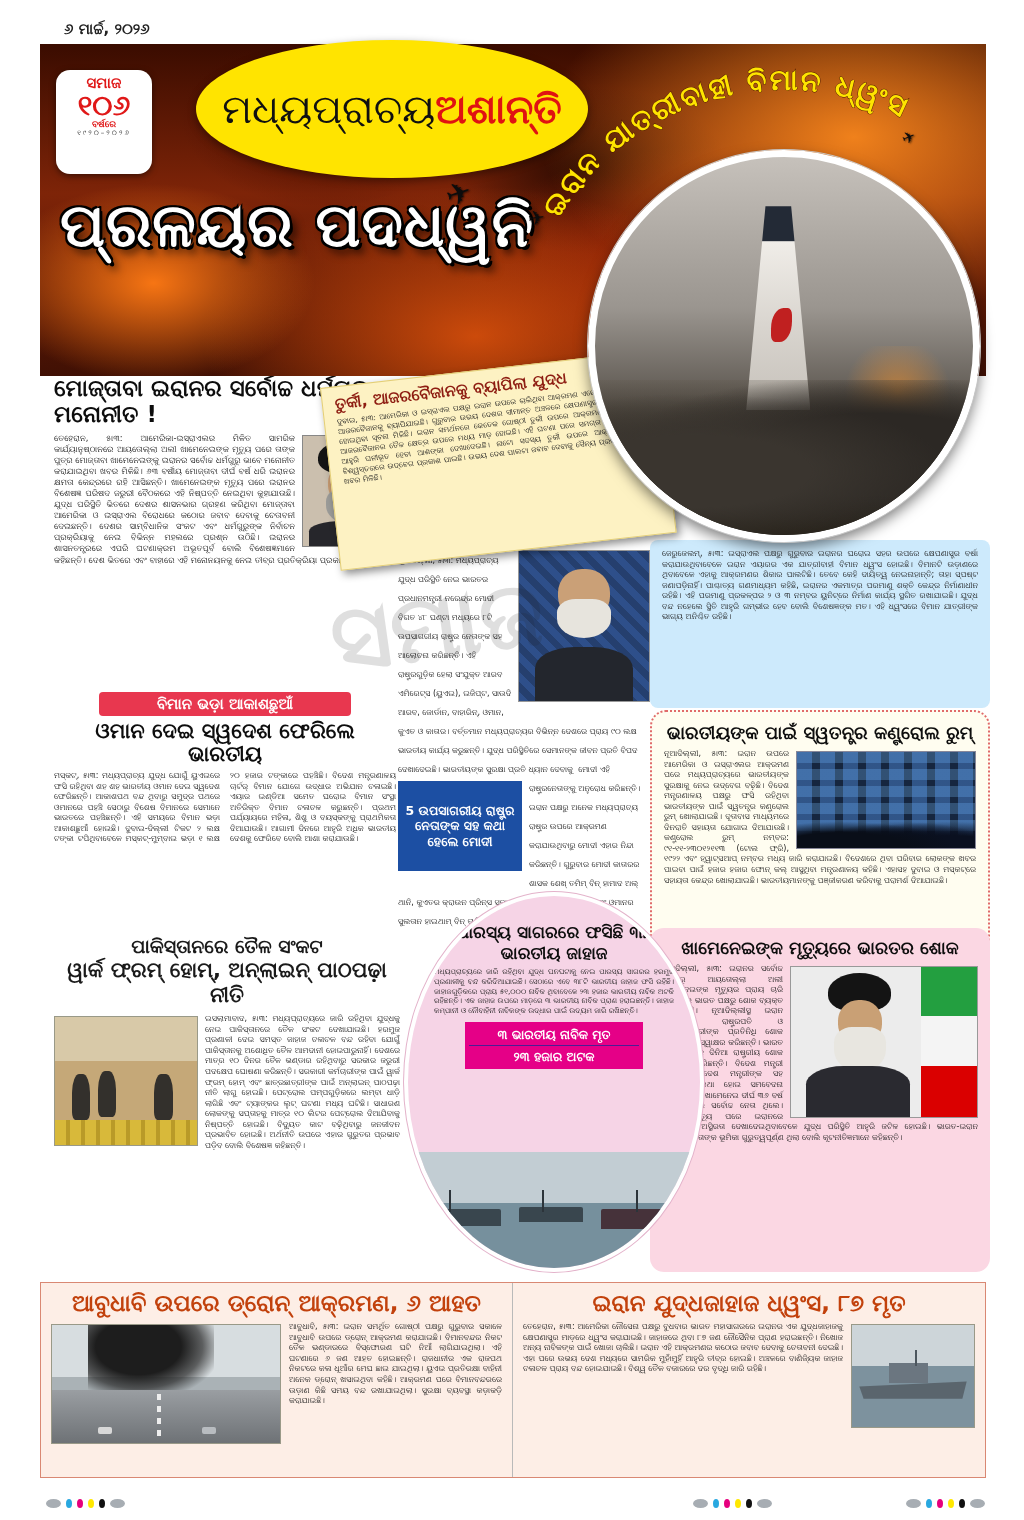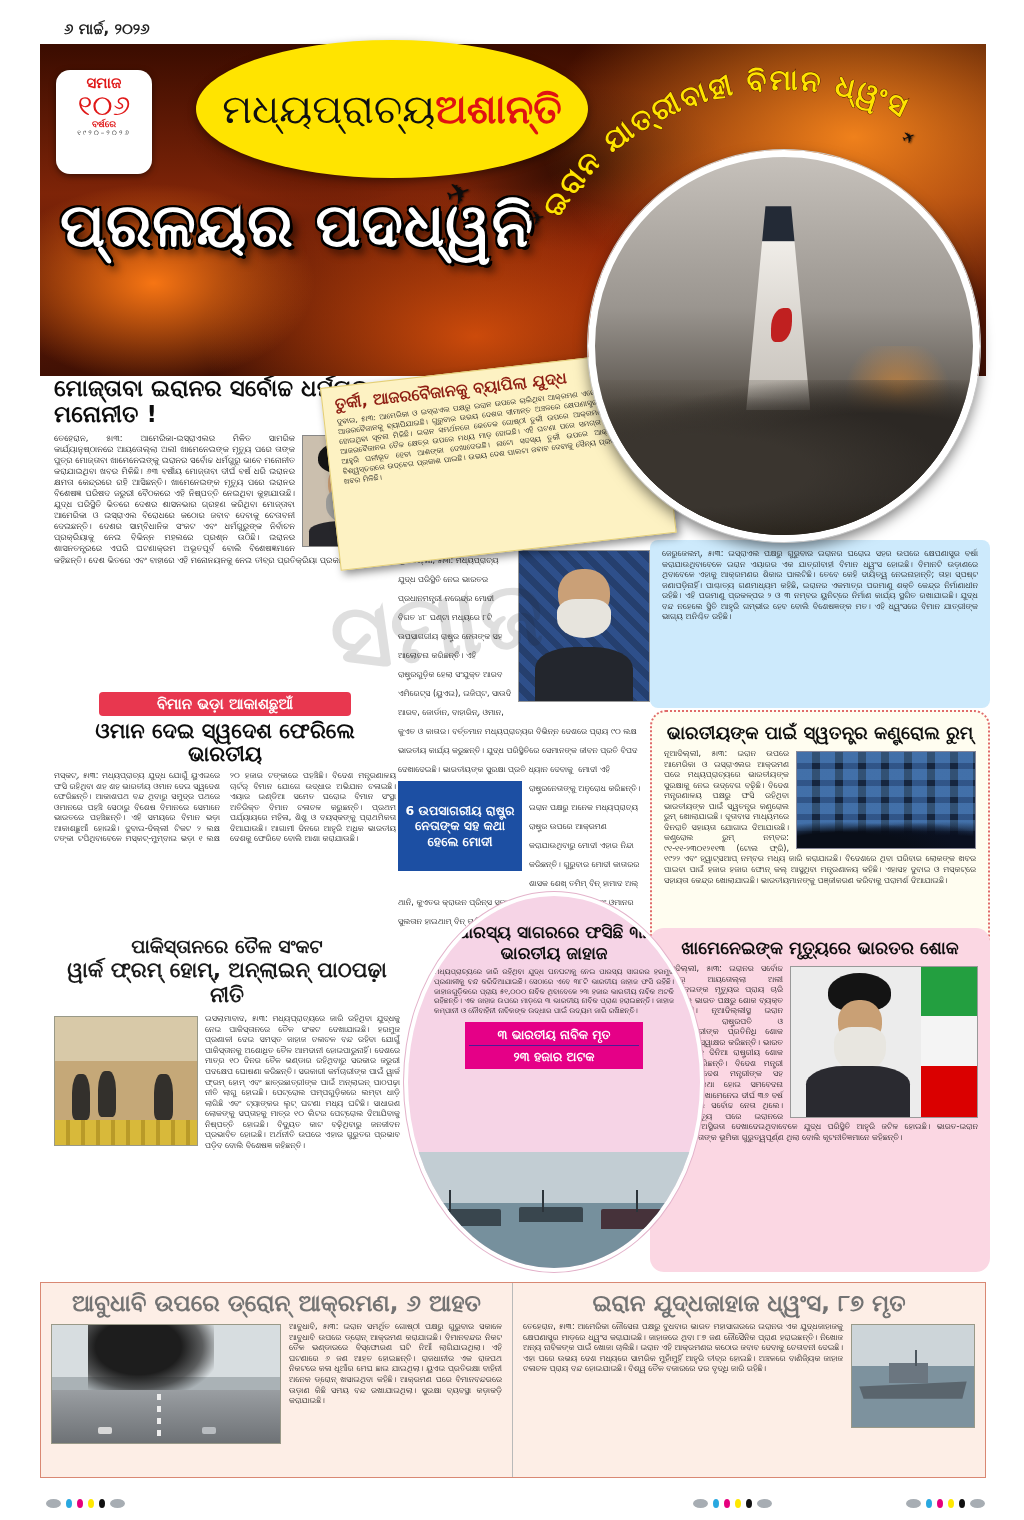--- a/index.html
+++ b/index.html
@@ -16,21 +16,21 @@
       radial-gradient(ellipse 520px 300px at 86% 28%, rgba(255,140,30,.9), transparent 60%),
       radial-gradient(ellipse 380px 210px at 70% 72%, rgba(150,30,5,.95), transparent 65%),
       radial-gradient(ellipse 240px 150px at 30% 22%, rgba(70,12,0,.95), transparent 60%),
       radial-gradient(ellipse 200px 120px at 58% 38%, rgba(30,6,0,.9), transparent 70%),
       linear-gradient(180deg,#3a0c00,#7e2408 45%,#401004);}
   .date{left:64px;top:20px;font-size:15px;font-weight:bold;color:#222;}
   
   .logo{left:56px;top:70px;width:96px;height:104px;background:#fff;border-radius:14px;
         box-shadow:0 2px 6px rgba(0,0,0,.5);text-align:center;padding-top:6px;box-sizing:border-box;}
   .logo .brand{color:#e01818;font-weight:bold;font-size:15px;line-height:1;}
-  .logo .years{color:#e01818;font-weight:400;font-size:28px;line-height:1.05;}
+  .logo .years{color:#e01818;font-weight:700;font-size:28px;line-height:1.05;}
   .logo .ylabel{color:#e01818;font-weight:bold;font-size:9px;line-height:1;}
   .logo .foot{color:#333;font-size:7px;letter-spacing:2px;line-height:1.4;}
   
   .masthead{left:196px;top:40px;width:392px;height:138px;background:#ffe400;border-radius:50%;
             display:flex;align-items:center;justify-content:center;overflow:hidden;
             box-shadow:0 3px 8px rgba(0,0,0,.4);white-space:nowrap;}
   .masthead .t1{font-size:40px;font-weight:400;color:#101010;}
   .masthead .t2{font-size:40px;font-weight:800;color:#e01212;}
   
   .main-headline{left:60px;top:190px;width:580px;font-size:60px;font-weight:800;color:#fff;
@@ -140,21 +140,21 @@
   .art-oman{left:54px;top:692px;width:342px;height:240px;}
   .kicker{width:252px;margin:0 auto 4px;background:#e8374f;color:#fff;text-align:center;
      font-weight:bold;font-size:15px;padding:3px 0;border-radius:4px;}
   .art-oman h2{margin:0 18px 5px;font-size:21px;text-align:center;line-height:1.1;color:#0d0d0d;}
   .oman-body{column-count:2;column-gap:10px;height:176px;}
   
   .strip{left:40px;top:1282px;width:946px;height:196px;background:#fdeee6;border:1px solid #d98873;
      box-sizing:border-box;display:flex;}
   .strip-half{width:50%;padding:8px 10px;box-sizing:border-box;position:relative;}
   .strip-half.left{border-right:1px solid #b9b9b9;}
-  .strip h3{margin:0 0 6px;font-size:23px;text-align:center;line-height:1.1;color:#737373;}
+  .strip h3{margin:0 0 6px;font-size:23px;text-align:center;line-height:1.1;color:#c2410c;}
   .highway-photo{float:left;width:228px;height:118px;margin:2px 8px 2px 0;border:1px solid #998;
      position:relative;overflow:hidden;background:linear-gradient(180deg,#d7dde0 0 44%,#aab2b6 44% 55%,#8b8f93 55%);}
   .smoke{position:absolute;left:16%;top:-10%;width:55%;height:70%;
      background:radial-gradient(ellipse at 40% 40%,#1d1d1d 0 40%,rgba(40,40,40,.7) 60%,transparent 78%);}
   .road{position:absolute;left:0;bottom:0;width:100%;height:45%;
      background:linear-gradient(180deg,#9a9ea2,#6e7276);}
   .lane{position:absolute;left:46%;bottom:2%;width:4px;height:40%;
      background:repeating-linear-gradient(180deg,#eee 0 6px,transparent 6px 12px);}
   .car{position:absolute;bottom:8%;width:14px;height:7px;background:#d8d8d8;border-radius:2px;}
   .warship-photo{float:right;width:122px;height:102px;margin:2px 0 2px 8px;border:1px solid #998;
@@ -234,21 +234,21 @@
     <div class="body-text">ଜେରୁଜେଲମ୍, ୫ା୩: ଇସ୍ରାଏଲ ପକ୍ଷରୁ ଗୁରୁବାର ଇରାନର ଘରୋଇ ସହର ଉପରେ କ୍ଷେପଣାସ୍ତ୍ର ବର୍ଷା କରାଯାଉଥିବାବେଳେ ଇରାନ ଏୟାରର ଏକ ଯାତ୍ରୀବାହୀ ବିମାନ ଧ୍ୱଂସ ହୋଇଛି। ବିମାନଟି ଉଡ଼ାଣରେ ଥିବାବେଳେ ଏହାକୁ ଆକ୍ରମଣର ଶିକାର ପାଲଟିଛି। ତେବେ କେହି ଦାୟିତ୍ୱ ନେଇନାହାନ୍ତି; ତାହା ସ୍ପଷ୍ଟ ଜଣାପଡ଼ିନାହିଁ। ପାଶ୍ଚାତ୍ୟ ଗଣମାଧ୍ୟମ କହିଛି, ଇରାନର ଏକମାତ୍ର ପରମାଣୁ ଶକ୍ତି କେନ୍ଦ୍ର ନିର୍ମାଣାଧୀନ ରହିଛି। ଏହି ପରମାଣୁ ପ୍ରକଳ୍ପର ୨ ଓ ୩ ନମ୍ବର ୟୁନିଟ୍‌ରେ ନିର୍ମାଣ କାର୍ଯ୍ୟ ସ୍ଥଗିତ ରଖାଯାଇଛି। ଯୁଦ୍ଧ ବନ୍ଦ ନହେଲେ ସ୍ଥିତି ଆହୁରି ଗମ୍ଭୀର ହେବ ବୋଲି ବିଶେଷଜ୍ଞଙ୍କ ମତ। ଏହି ଧ୍ୱଂସରେ ବିମାନ ଯାତ୍ରୀଙ୍କ ଭାଗ୍ୟ ଅନିଶ୍ଚିତ ରହିଛି।</div>
   </div>
 
   <div class="abs art-modi clip">
     <div class="modi-photo">
       <div class="m-face"></div>
       <div class="m-beard"></div>
       <div class="m-vest"></div>
     </div>
     <span class="body-text" style="display:inline;">ନୂଆଦିଲ୍ଲୀ, ୫ା୩: ମଧ୍ୟପ୍ରାଚ୍ୟ ଯୁଦ୍ଧ ପରିସ୍ଥିତି ନେଇ ଭାରତର ପ୍ରଧାନମନ୍ତ୍ରୀ ନରେନ୍ଦ୍ର ମୋଦୀ ବିଗତ ୪୮ ଘଣ୍ଟା ମଧ୍ୟରେ ୮ଟି ଉପସାଗରୀୟ ରାଷ୍ଟ୍ର ନେତାଙ୍କ ସହ ଆଲୋଚନା କରିଛନ୍ତି। ଏହି ରାଷ୍ଟ୍ରଗୁଡ଼ିକ ହେଲା ସଂଯୁକ୍ତ ଆରବ ଏମିରେଟ୍ସ (ୟୁଏଇ), ଇଜିପ୍ଟ, ସାଉଦି ଆରବ, ଜୋର୍ଡାନ, ବାହାରିନ୍, ଓମାନ, କୁଏତ ଓ କାତାର। ବର୍ତ୍ତମାନ ମଧ୍ୟପ୍ରାଚ୍ୟର ବିଭିନ୍ନ ଦେଶରେ ପ୍ରାୟ ୯୦ ଲକ୍ଷ ଭାରତୀୟ କାର୍ଯ୍ୟ କରୁଛନ୍ତି। ଯୁଦ୍ଧ ପରିସ୍ଥିତିରେ ସେମାନଙ୍କ ଜୀବନ ପ୍ରତି ବିପଦ ଦେଖାଦେଇଛି। ଭାରତୀୟଙ୍କ ସୁରକ୍ଷା ପ୍ରତି ଧ୍ୟାନ ଦେବାକୁ</span>
-    <div class="modi-box">6 ଉପସାଗରୀୟ ରାଷ୍ଟ୍ର ନେତାଙ୍କ ସହ କଥା ହେଲେ ମୋଦୀ</div>
+    <div class="modi-box">5 ଉପସାଗରୀୟ ରାଷ୍ଟ୍ର ନେତାଙ୍କ ସହ କଥା ହେଲେ ମୋଦୀ</div>
     <span class="body-text" style="display:inline;">ମୋଦୀ ଏହି ରାଷ୍ଟ୍ରନେତାଙ୍କୁ ଅନୁରୋଧ କରିଛନ୍ତି। ଇରାନ ପକ୍ଷରୁ ଅନେକ ମଧ୍ୟପ୍ରାଚ୍ୟ ରାଷ୍ଟ୍ର ଉପରେ ଆକ୍ରମଣ କରାଯାଉଥିବାରୁ ମୋଦୀ ଏହାର ନିନ୍ଦା କରିଛନ୍ତି। ଗୁରୁବାର ମୋଦୀ କାତାରର ଶାସକ ଶେଖ୍ ତମିମ୍ ବିନ୍ ହାମାଦ ଅଲ୍ ଥାନି, କୁଏତର କ୍ରାଉନ ପ୍ରିନ୍ସ ସବାହ୍ ଅଲ୍-ଖାଲେଦ ଅଲ-ସବାହ୍ ଏବଂ ଓମାନର ସୁଲତାନ ହାଇଥାମ୍ ବିନ୍ ତାରିକଙ୍କ ସହ ଫୋନରେ କଥା ହୋଇଛନ୍ତି।</span>
   </div>
 
   <div class="abs art-control clip">
     <h3>ଭାରତୀୟଙ୍କ ପାଇଁ ସ୍ୱତନ୍ତ୍ର କଣ୍ଟ୍ରୋଲ ରୁମ୍</h3>
     <div class="control-photo">
       <div class="control-screens"></div>
       <div class="control-people"></div>
     </div>
     <div class="body-text">ନୂଆଦିଲ୍ଲୀ, ୫ା୩: ଇରାନ ଉପରେ ଆମେରିକା ଓ ଇସ୍ରାଏଲର ଆକ୍ରମଣ ପରେ ମଧ୍ୟପ୍ରାଚ୍ୟରେ ଭାରତୀୟଙ୍କ ସୁରକ୍ଷାକୁ ନେଇ ଉଦ୍‌ବେଗ ବଢ଼ିଛି। ବିଦେଶ ମନ୍ତ୍ରଣାଳୟ ପକ୍ଷରୁ ଫସି ରହିଥିବା ଭାରତୀୟଙ୍କ ପାଇଁ ସ୍ୱତନ୍ତ୍ର କଣ୍ଟ୍ରୋଲ ରୁମ୍ ଖୋଲାଯାଇଛି। ଦୂତାବାସ ମାଧ୍ୟମରେ ଦିନରାତି ସହାୟତା ଯୋଗାଇ ଦିଆଯାଉଛି। କଣ୍ଟ୍ରୋଲ ରୁମ୍ ନମ୍ବର: ୯୧-୧୧-୨୩୦୧୨୧୧୩ (ଟୋଲ ଫ୍ରି), ୧୯୨୨ ଏବଂ ହ୍ୱାଟ୍ସଆପ୍ ନମ୍ବର ମଧ୍ୟ ଜାରି କରାଯାଇଛି। ବିଦେଶରେ ଥିବା ପରିବାର ଲୋକଙ୍କ ଖବର ପାଇବା ପାଇଁ ହଜାର ହଜାର ଫୋନ୍ କଲ୍ ଆସୁଥିବା ମନ୍ତ୍ରଣାଳୟ କହିଛି। ଏହାସହ ଦୁବାଇ ଓ ମସ୍କଟ୍‌ରେ ସହାୟତା କେନ୍ଦ୍ର ଖୋଲାଯାଇଛି। ଭାରତୀୟମାନଙ୍କୁ ପଞ୍ଜୀକରଣ କରିବାକୁ ପରାମର୍ଶ ଦିଆଯାଇଛି।</div>

